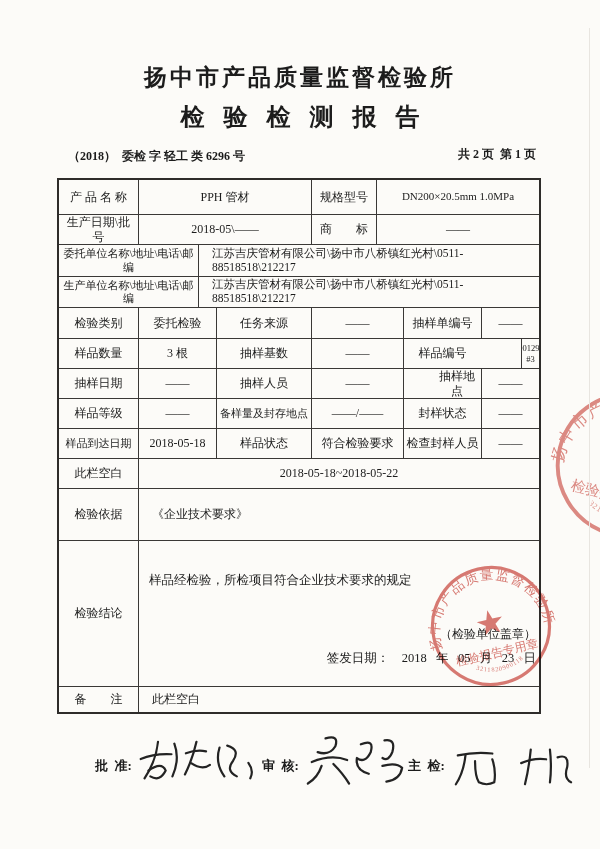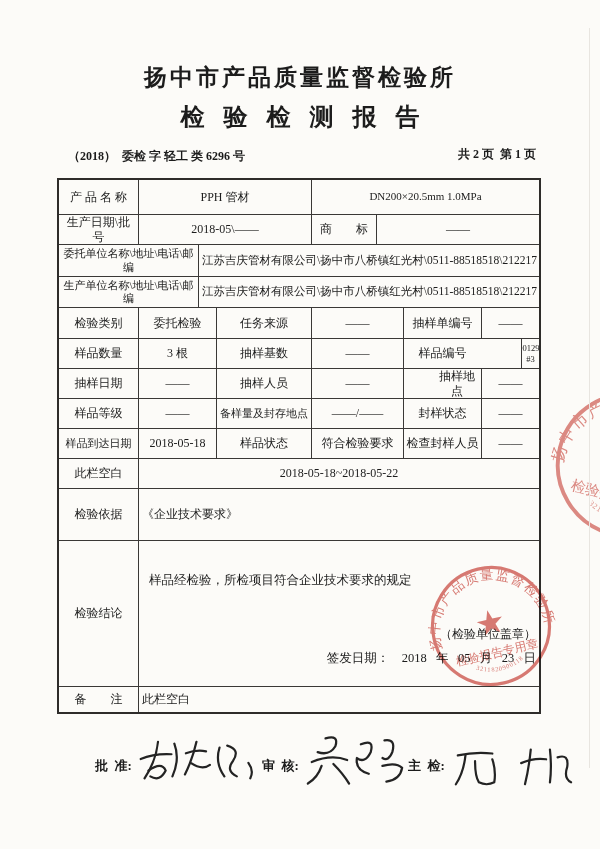--- a/index.html
+++ b/index.html
@@ -15,21 +15,21 @@
   .page-ind{position:absolute;top:146px;right:64px;font-size:12px;font-weight:bold;white-space:pre;}
 
   .tbl{position:absolute;left:57px;top:178px;width:484px;height:536px;
     border:2.5px solid #2e2c2a;display:flex;flex-direction:column;box-sizing:border-box;}
   .row{display:flex;box-sizing:border-box;border-top:1.2px solid #3a3836;}
   .row:first-child{border-top:none;}
   .cell{box-sizing:border-box;border-left:1.2px solid #3a3836;display:flex;
     align-items:center;justify-content:center;font-size:12px;text-align:center;
     padding:1px 2px;overflow:hidden;line-height:1.2;}
   .cell:first-child{border-left:none;}
-  .cell.left{justify-content:flex-start;text-align:left;padding-left:3px;}
+  .cell.left{justify-content:flex-start;text-align:left;padding-left:13px;}
   .cell.small{font-size:11px;}
   .cell.tiny{font-size:8.5px;letter-spacing:0;margin-left:40px;}
   .cell.longval{font-size:11.5px;}
   .grow{flex:1 1 auto;}
 
   .concl-cell{position:relative;}
   .concl-text{position:absolute;left:10px;top:32px;font-size:12.5px;}
   .stamp-note{position:absolute;right:3px;top:86px;font-size:12px;white-space:pre;}
   .issue-line{position:absolute;right:3px;top:110px;font-size:12.5px;white-space:pre;}
 
@@ -53,20 +53,21 @@
   <div class="org-title">扬中市产品质量监督检验所</div>
   <div class="report-title">检验检测报告</div>
   <div class="doc-no">（2018）  委检 字 轻工 类 6296 号</div>
   <div class="page-ind">共 2 页  第 1 页</div>
 
   <div class="tbl">
 
     <div class="row" style="height:34px;">
       <div class="cell" style="flex:0 0 79px;">产 品 名 称</div>
       <div class="cell" style="flex:0 0 173px;">PPH 管材</div>
+      <div class="cell" style="flex:0 0 65px;">规格型号</div>
       <div class="cell grow small">DN200×20.5mm 1.0MPa</div>
     </div>
 
     <div class="row" style="height:30px;">
       <div class="cell" style="flex:0 0 79px;">生产日期\批号</div>
       <div class="cell" style="flex:0 0 173px;">2018-05\——</div>
       <div class="cell" style="flex:0 0 65px;">商　　标</div>
       <div class="cell grow">——</div>
     </div>
 

